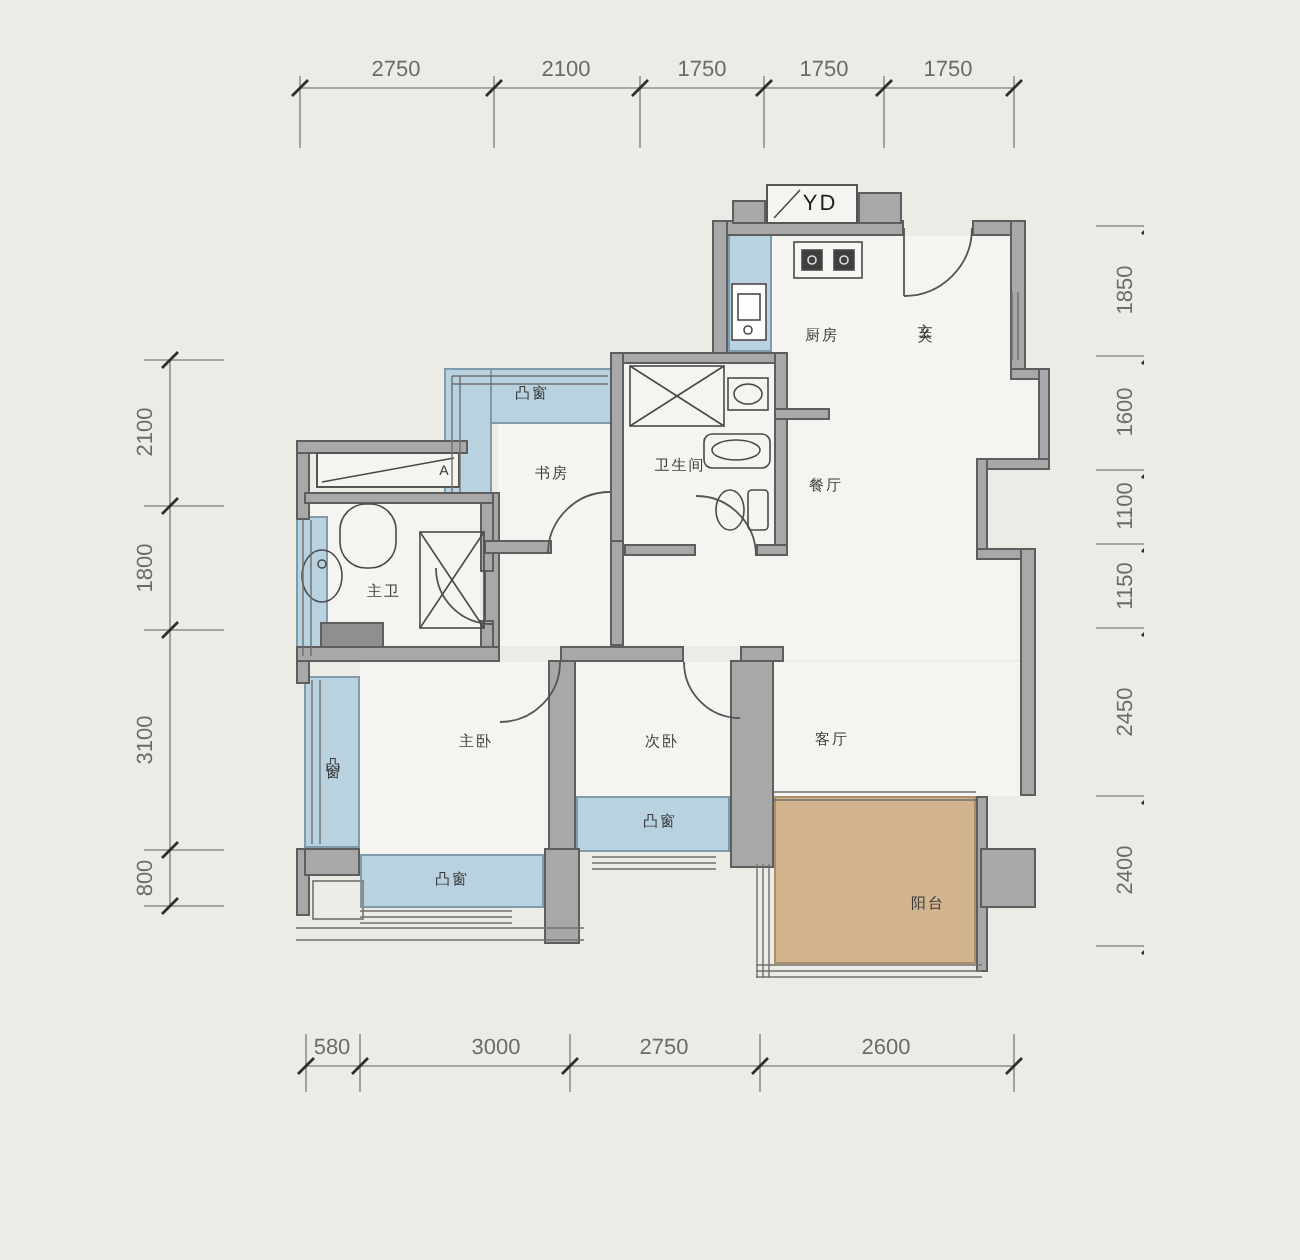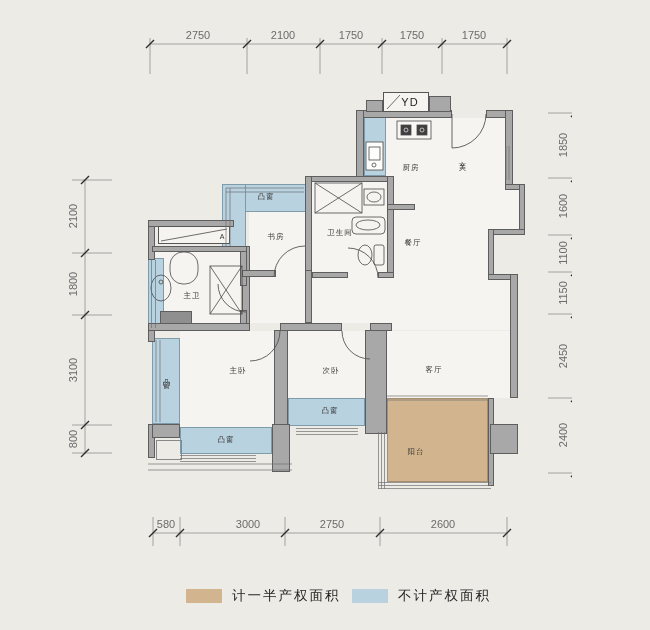--- a/index.html
+++ b/index.html
@@ -227,25 +227,19 @@
   <span class="rlabel" style="left:411px;top:168px">厨房</span>
   <span class="rlabel v" style="left:462px;top:157px">玄关</span>
   <span class="rlabel" style="left:266px;top:197px">凸窗</span>
   <span class="rlabel" style="left:276px;top:237px">书房</span>
   <span class="rlabel" style="left:340px;top:233px">卫生间</span>
   <span class="rlabel" style="left:413px;top:243px">餐厅</span>
   <span class="rlabel" style="left:192px;top:296px">主卫</span>
   <span class="rlabel v" style="left:166px;top:375px">凸窗</span>
   <span class="rlabel" style="left:238px;top:371px">主卧</span>
   <span class="rlabel" style="left:331px;top:371px">次卧</span>
-  <span class="rlabel" style="left:434px;top:370px">客厅</span>
+  <span class="rlabel" style="left:416px;top:370px">客厅</span>
   <span class="rlabel" style="left:226px;top:440px">凸窗</span>
   <span class="rlabel" style="left:330px;top:411px">凸窗</span>
-  <span class="rlabel" style="left:416px;top:452px">阳台</span>
-
-  <div class="legend">
-    <div class="swatch" style="left: 186px; background: rgb(210, 180, 143);"></div>
-    <span class="ltext" style="left:232px">计一半产权面积</span>
-    <div class="swatch" style="left: 352px; background: rgb(184, 210, 224);"></div>
-    <span class="ltext" style="left:398px">不计产权面积</span>
-  </div>
+  <span class="rlabel" style="left:464px;top:452px">阳台</span>
+
 
 </div>
 
 </body></html>

